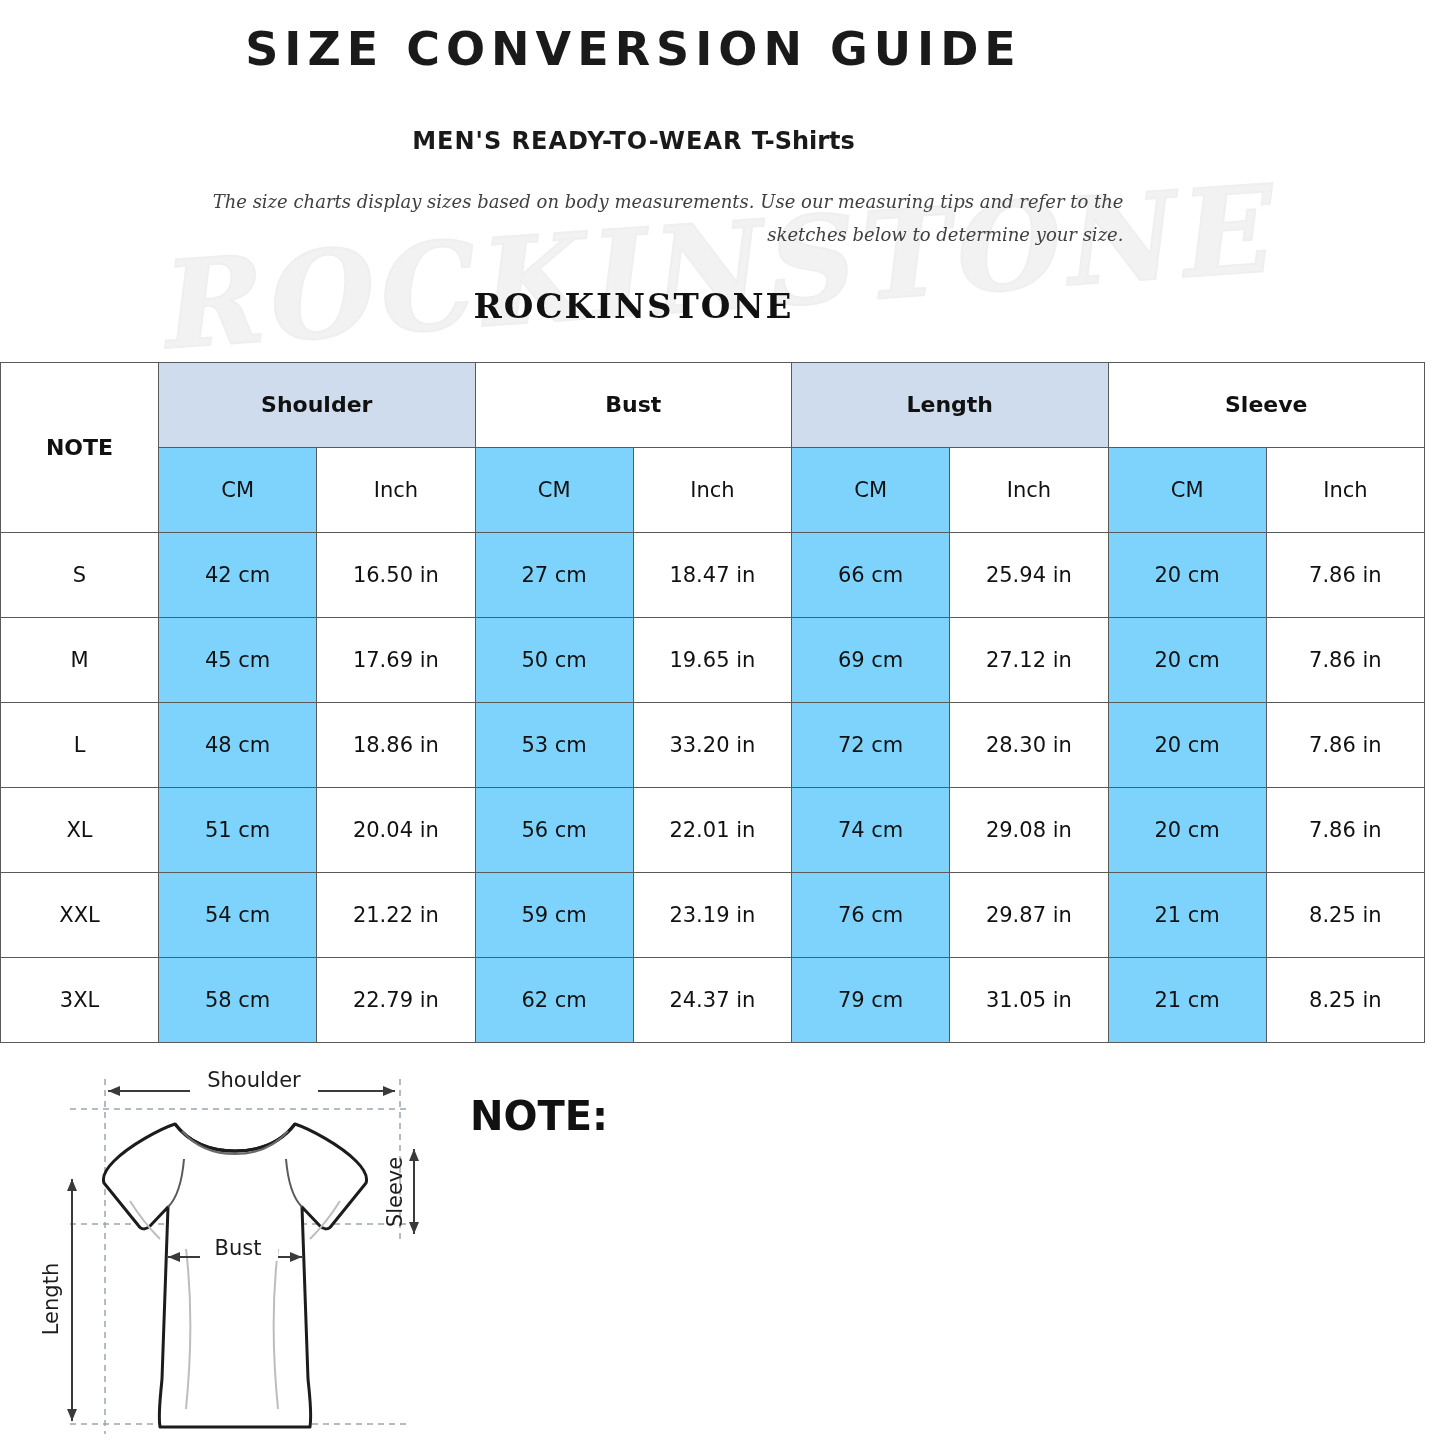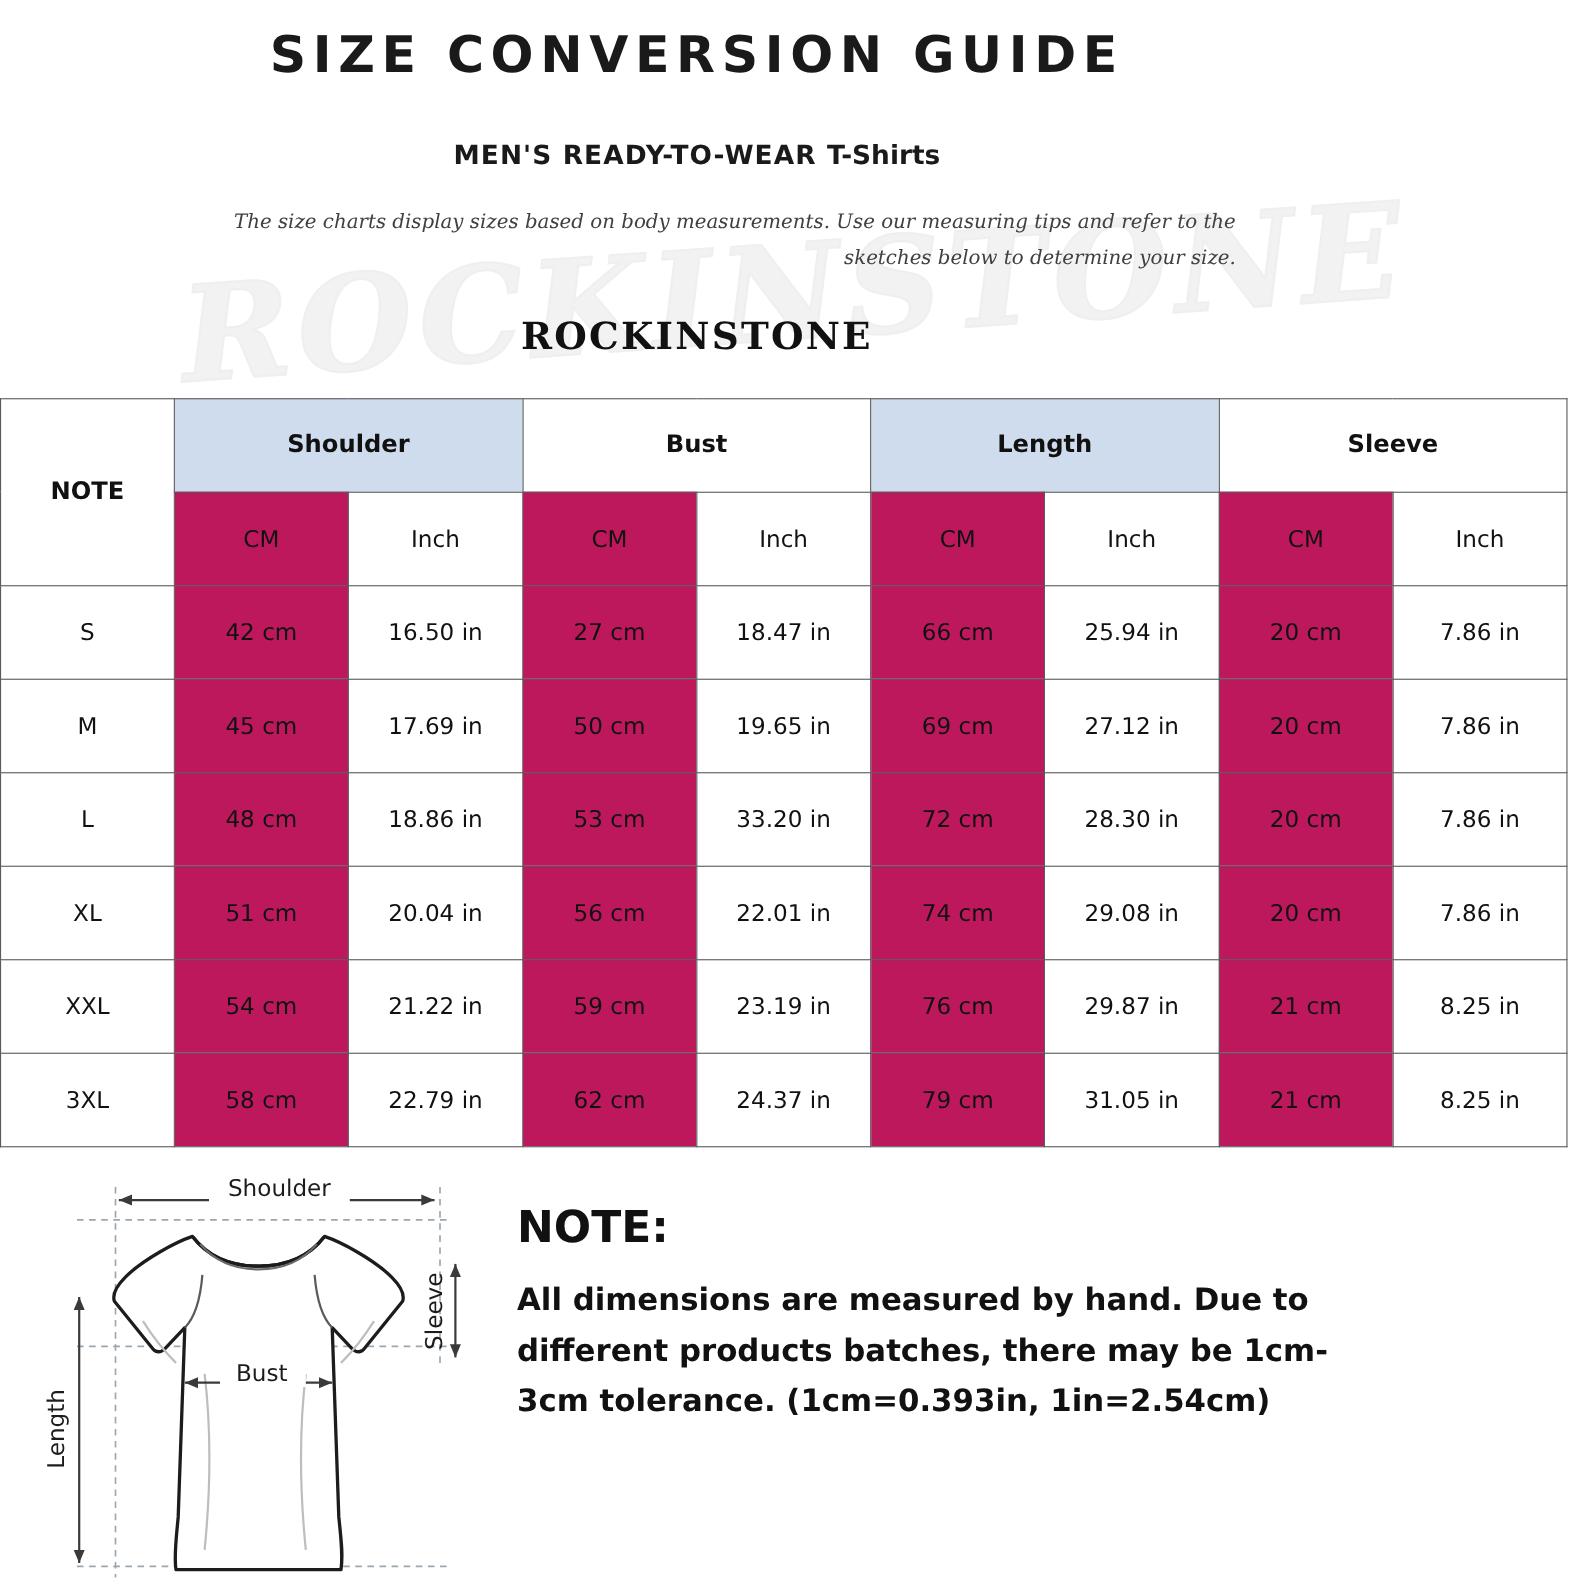--- a/index.html
+++ b/index.html
@@ -98,21 +98,21 @@
     font-size: 21px;
     font-weight: normal;
     height: 82px;
     color: #111111;
   }
   table.size-table th {
     font-weight: bold;
     font-size: 22px;
   }
   .col-size { width: 155px; }
-  .shade { background: #be185d; }
+  .shade { background: #7dd3fc; }
   .hdr-group { background: #cfdced; }
   .unit-row td { font-size: 21px; }
 
   .bottom {
     display: flex;
     align-items: flex-start;
     margin-top: 6px;
     padding-left: 10px;
   }
 
@@ -332,17 +332,16 @@
         <text x="228" y="206" text-anchor="middle" font-family="DejaVu Sans, sans-serif" font-size="21" fill="#1c1c1c">Bust</text>
 
         <text x="48" y="250" text-anchor="middle" font-family="DejaVu Sans, sans-serif" font-size="21" fill="#1c1c1c" transform="rotate(-90 48 250)">Length</text>
 
         <text x="392" y="143" text-anchor="middle" font-family="DejaVu Sans, sans-serif" font-size="21" fill="#1c1c1c" transform="rotate(-90 392 143)">Sleeve</text>
       </svg>
     </div>
 
     <div class="note">
       <div class="note-title">NOTE:</div>
-      <div class="note-body">All dimensions are measured by hand. Due to different products batches, there may be 1cm-3cm tolerance. (1cm=0.393in, 1in=2.54cm)</div>
     </div>
 
   </div>
 </div>
 
 </body></html>

